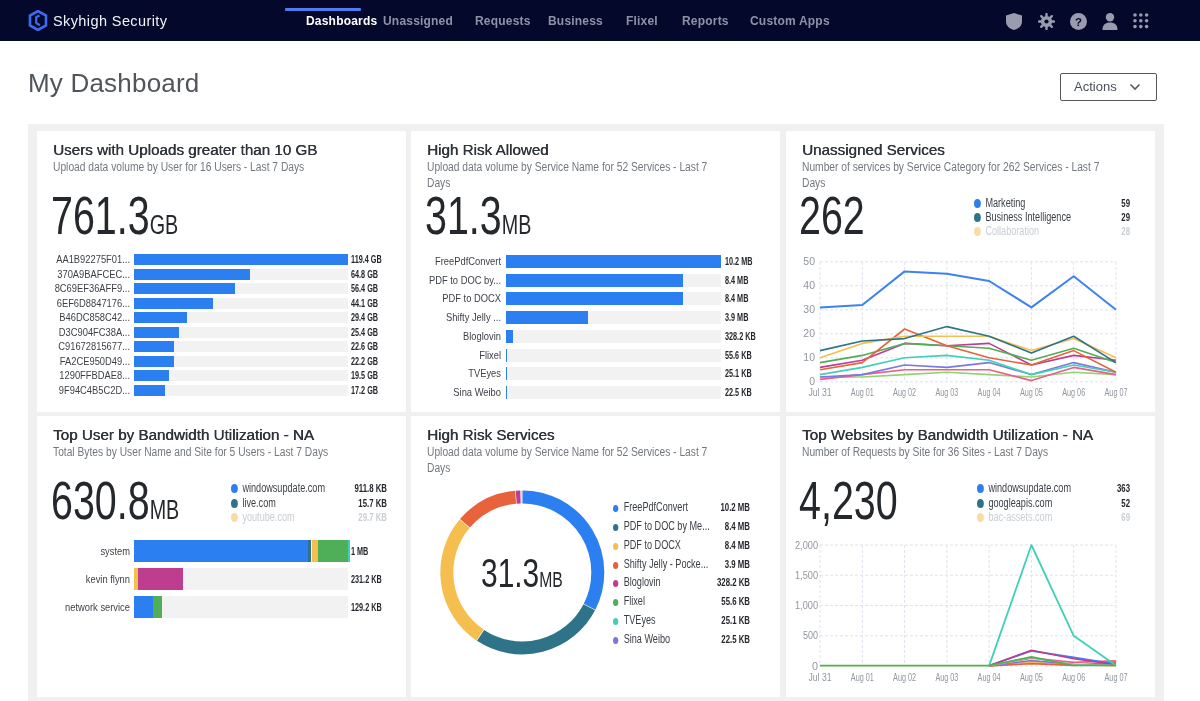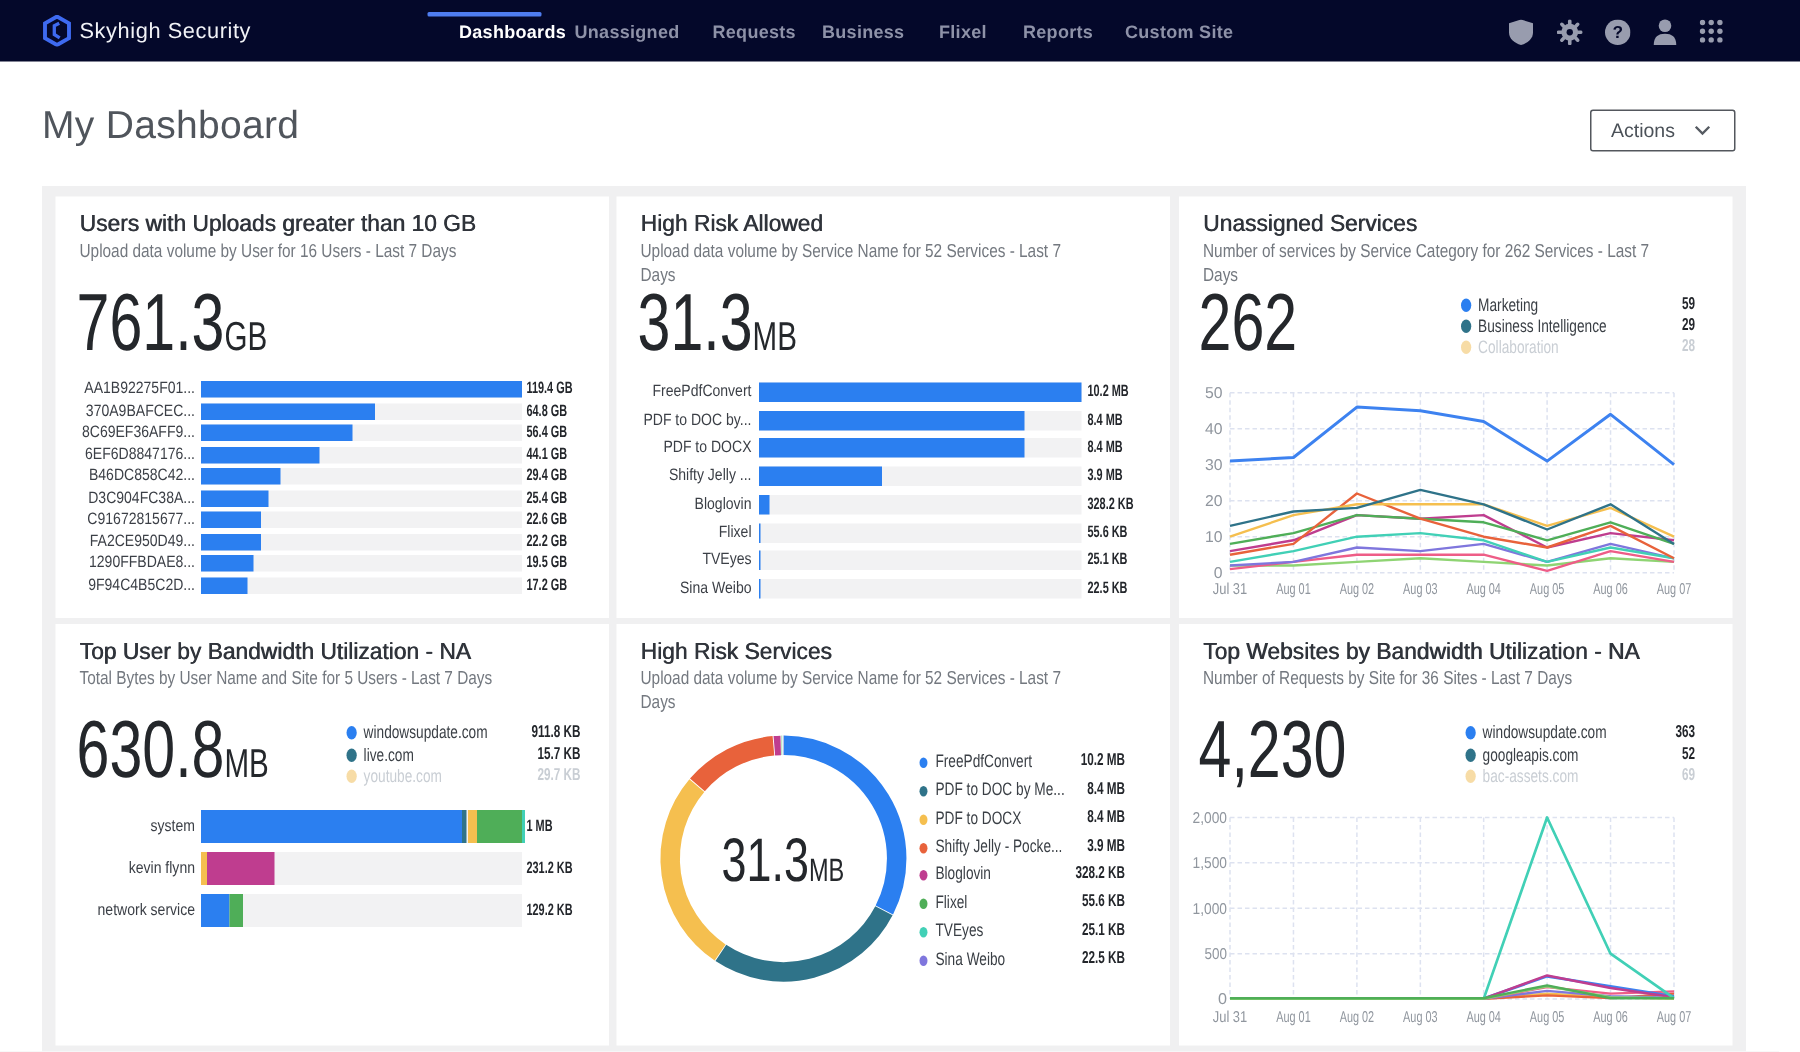--- a/index.html
+++ b/index.html
@@ -36,21 +36,21 @@
 <path d="M11.5 5.5 L8.2 7.2 V13 L11.8 15.3" fill="none" stroke="#3e6af0" stroke-width="2.2"></path>
 </svg>
 <div class="brand">Skyhigh Security</div>
 <div class="navbar-line" style="left:285px;width:76px"></div>
 <div class="navitem on" style="left:306px">Dashboards</div>
 <div class="navitem" style="left:383px">Unassigned</div>
 <div class="navitem" style="left:475px">Requests</div>
 <div class="navitem" style="left:548px">Business</div>
 <div class="navitem" style="left:626px">Flixel</div>
 <div class="navitem" style="left:682px">Reports</div>
-<div class="navitem" style="left:750px">Custom Site</div>
+<div class="navitem" style="left:750px">Custom Apps</div>
 <svg style="left:1006px;top:13px" width="16" height="17" viewBox="0 0 16 17">
 <path d="M8 0 L16 2.5 V8.5 C16 13 12.5 15.6 8 17 C3.5 15.6 0 13 0 8.5 V2.5 Z" fill="#989cae"></path>
     </svg>
 <svg style="left:1038px;top:13px" width="17" height="17" viewBox="0 0 17 17">
 <g fill="#989cae">
         <circle cx="8.5" cy="8.5" r="5.6"></circle>
 <g stroke="#989cae" stroke-width="2.4" stroke-linecap="round">
 <line x1="8.5" y1="1" x2="8.5" y2="3"></line>
           <line x1="8.5" y1="14" x2="8.5" y2="16"></line>
 <line x1="1" y1="8.5" x2="3" y2="8.5"></line>

